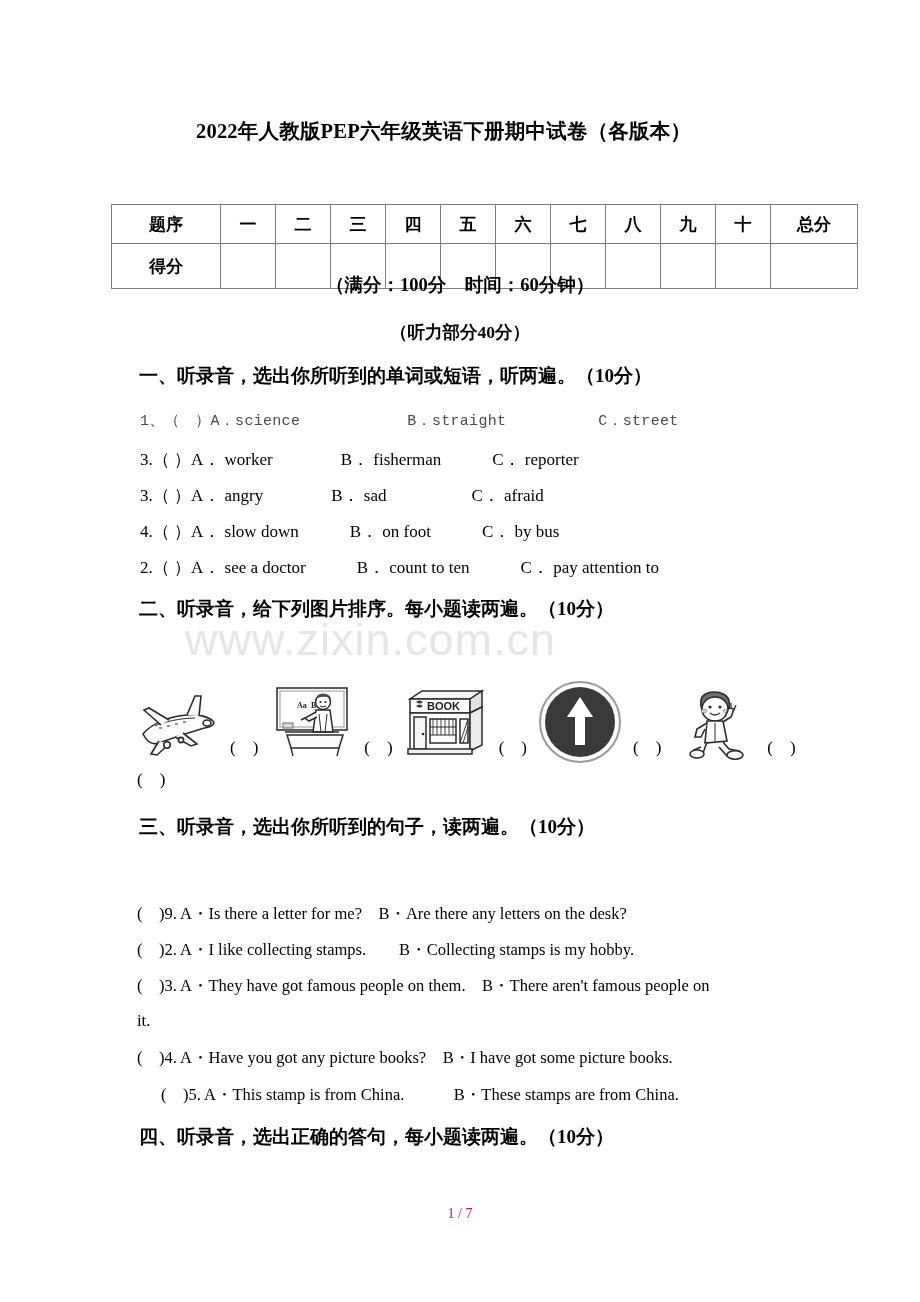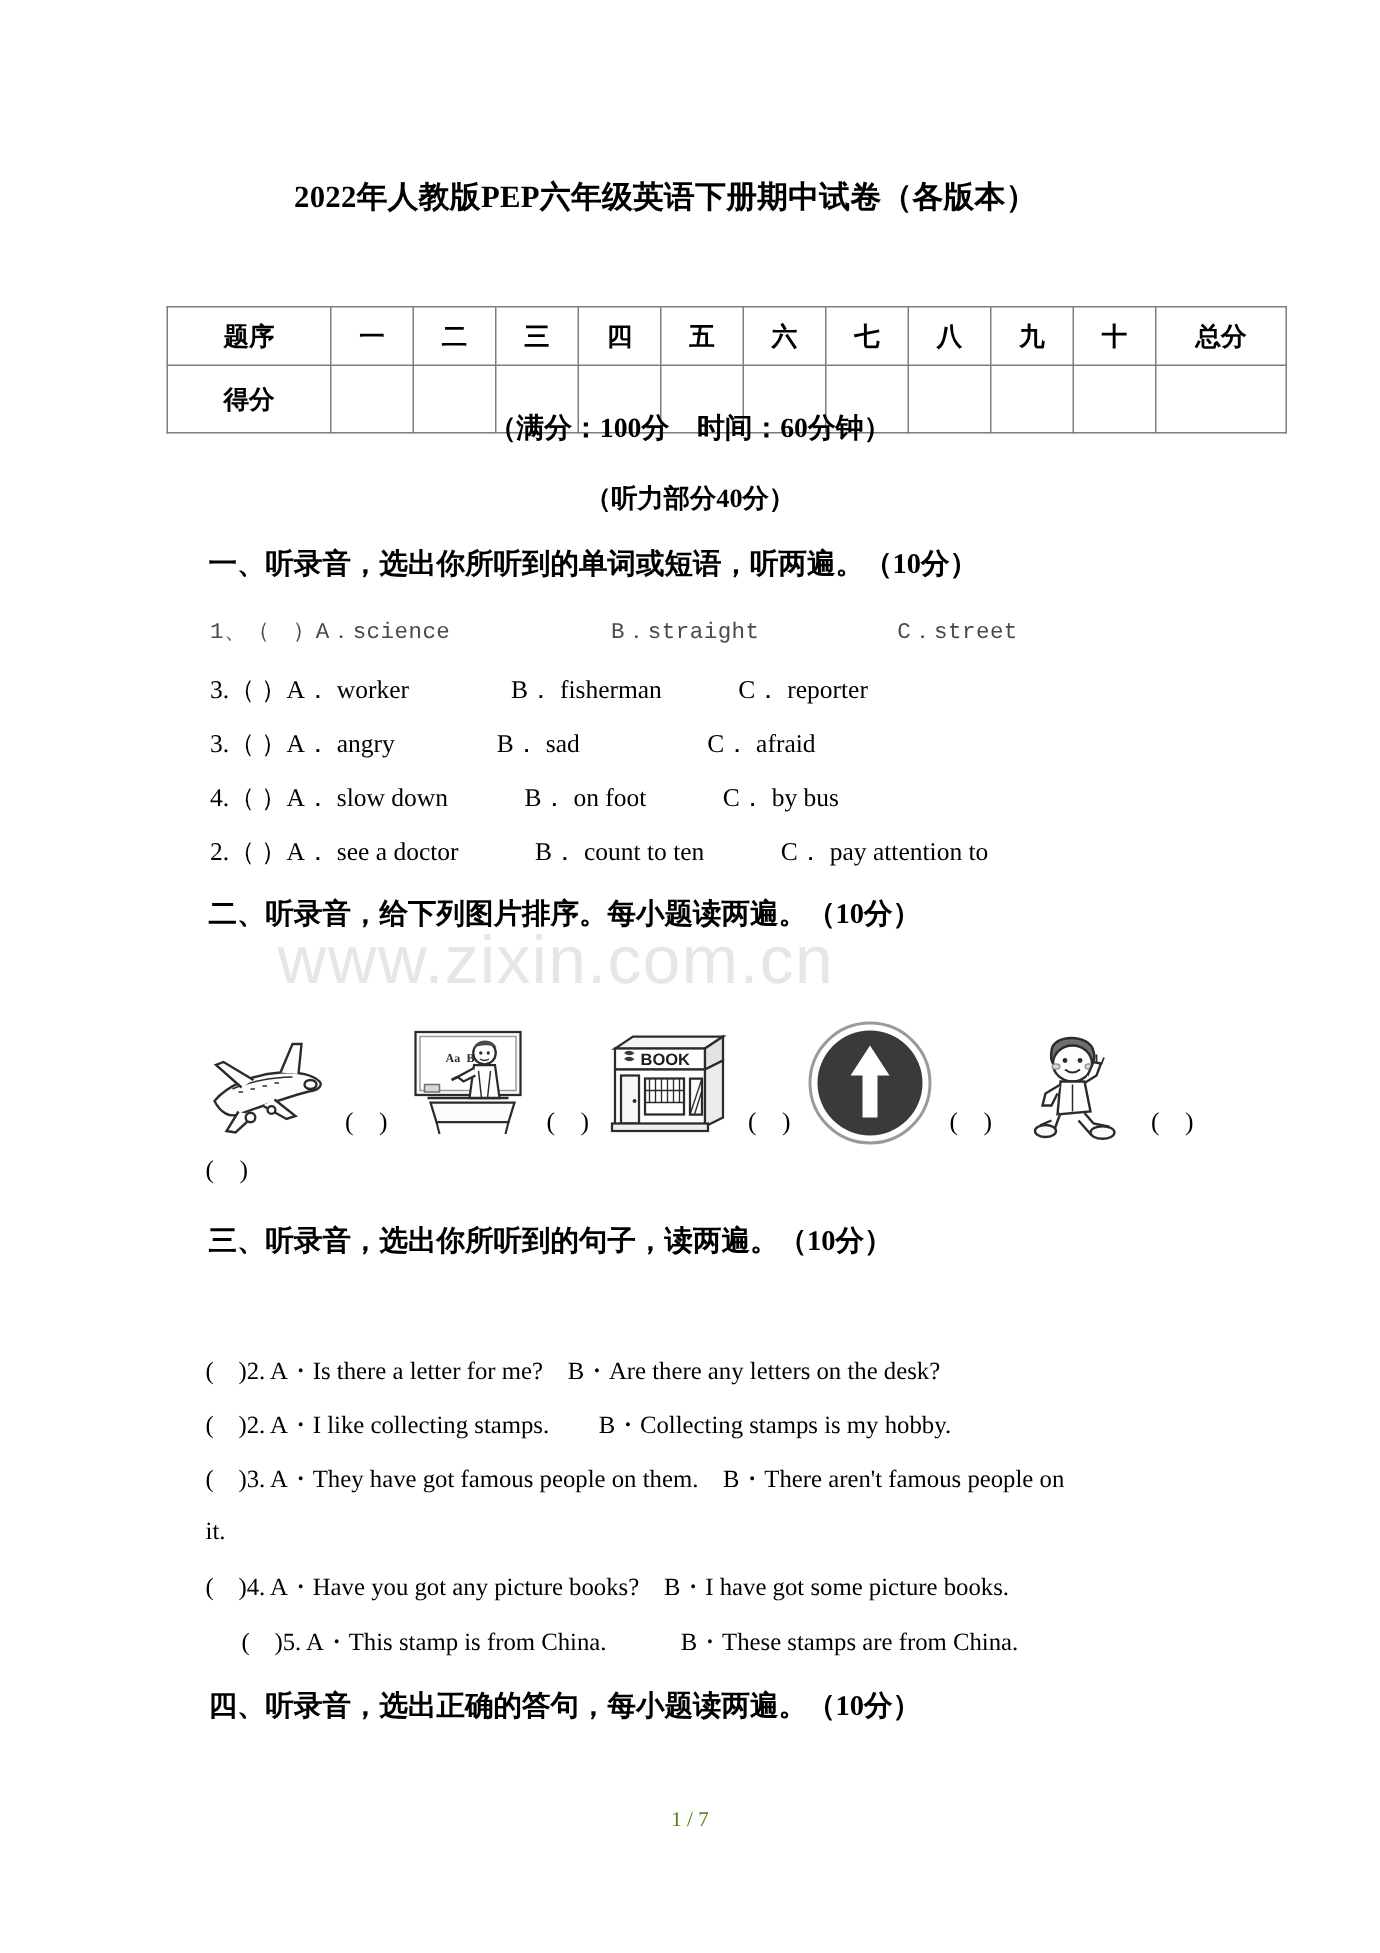--- a/index.html
+++ b/index.html
@@ -177,21 +177,21 @@
   .q3-r5 { top: 1084px; margin-left: 24px; }
 
   
   .footer {
     position: absolute;
     left: 0;
     top: 1206px;
     width: 920px;
     text-align: center;
     font-size: 14px;
-    color: #4d7c0f;
+    color: #be185d;
     font-family: "Liberation Serif", "DejaVu Serif", serif;
   }
 
   svg { display: block; }
 </style>
 </head>
 <body>
 
 <div class="page">
 
@@ -347,21 +347,21 @@
           <ellipse cx="64" cy="76" rx="8" ry="4.2" fill="#fbfbfb"></ellipse>
         </svg>
       </div>
       <span class="paren">(　)</span>
     </div>
   </div>
 
   <div class="paren-last">(　)</div>
 
   <div class="section-head sec3-head">三、听录音，选出你所听到的句子，读两遍。（10分）</div>
-  <div class="q3-row q3-r1">(　)2. A・Is there a letter for me?　B・Are there any letters on the desk?</div>
+  <div class="q3-row q3-r1">(　)9. A・Is there a letter for me?　B・Are there any letters on the desk?</div>
   <div class="q3-row q3-r2">(　)2. A・I like collecting stamps.　　B・Collecting stamps is my hobby.</div>
   <div class="q3-row q3-r3">(　)3. A・They have got famous people on them.　B・There aren't famous people on</div>
   <div class="q3-row q3-r3b" style="left:137px">it.</div>
   <div class="q3-row q3-r4">(　)4. A・Have you got any picture books?　B・I have got some picture books.</div>
   <div class="q3-row q3-r5">(　)5. A・This stamp is from China.　　　B・These stamps are from China.</div>
 
   <div class="section-head sec4-head">四、听录音，选出正确的答句，每小题读两遍。（10分）</div>
 
   <div class="footer">1 / 7</div>
 

